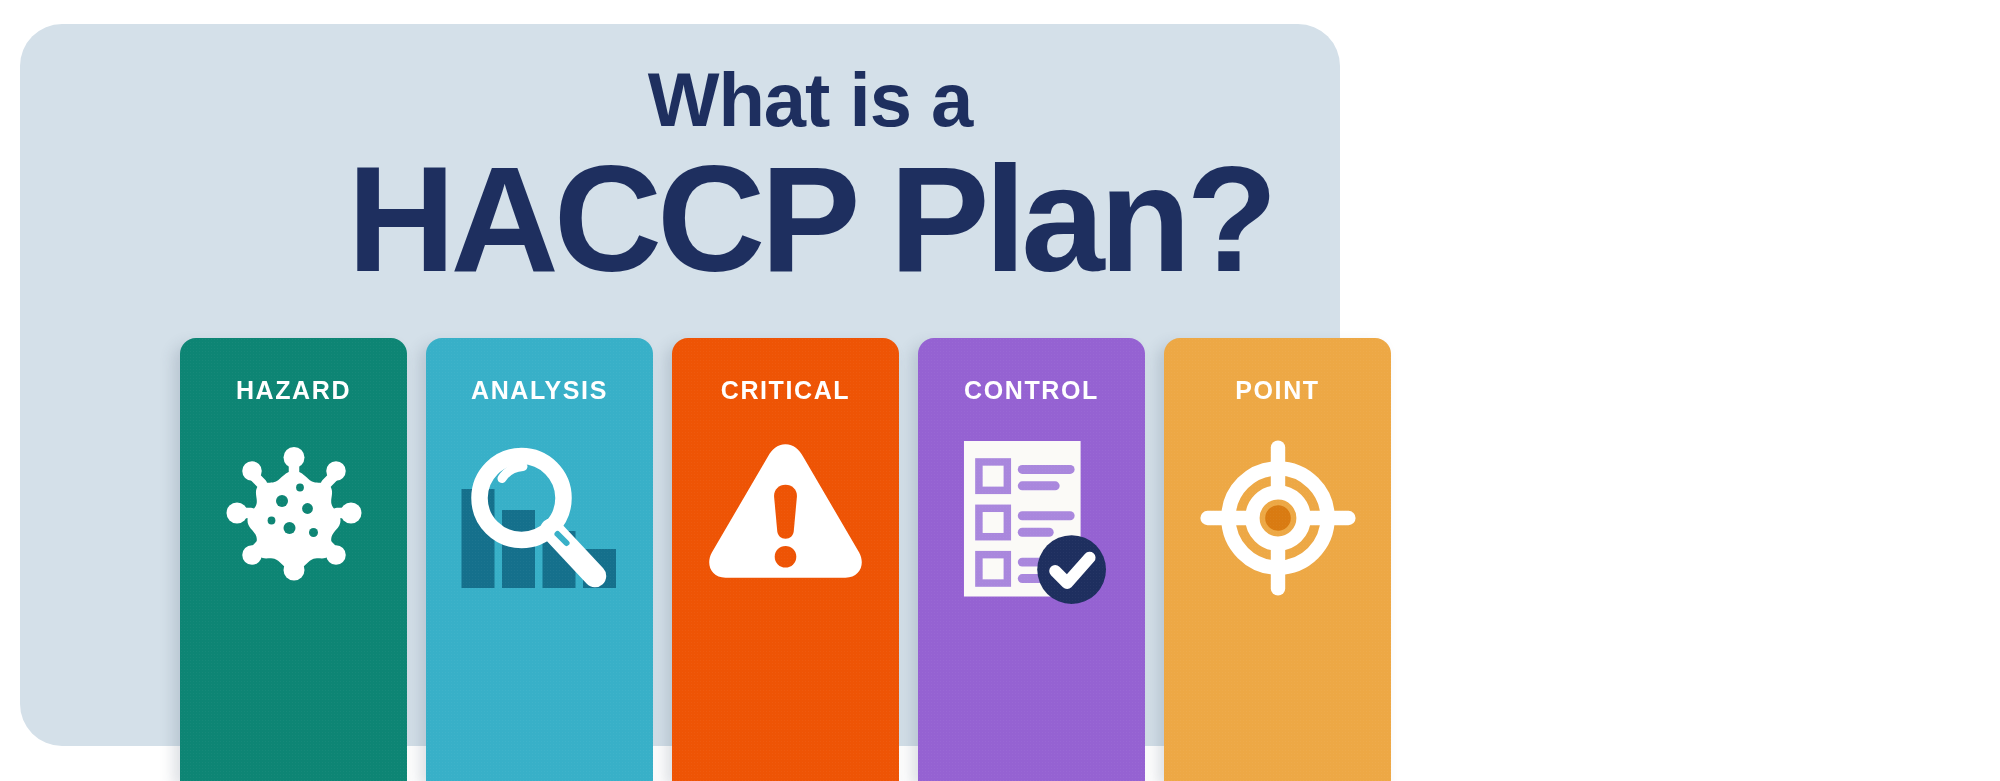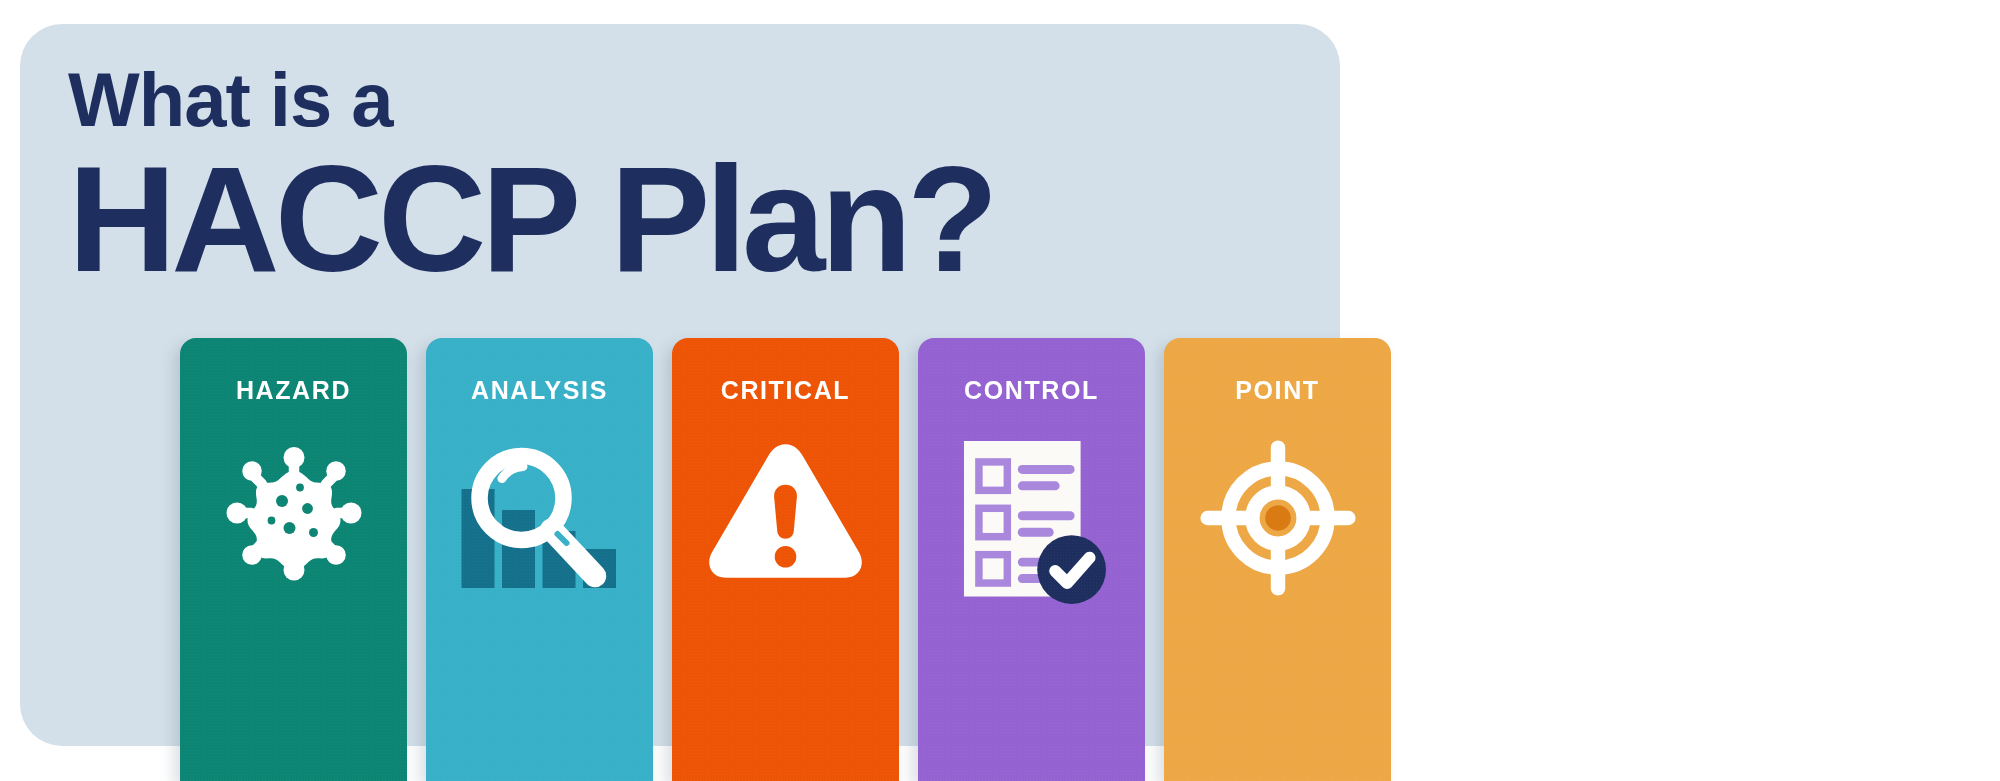--- a/index.html
+++ b/index.html
@@ -31,23 +31,23 @@
     background: #d4e0e9;
     border-radius: 42px;
   }
 
   
   .headline {
     position: absolute;
     left: 20px;
     top: 58px;
     width: 1580px;
+    text-align: center;
     color: #1e2f5f;
     user-select: none;
-    padding-left: 48px;
   }
   .headline-line1 {
     font-size: 76px;
     line-height: 84px;
     font-weight: bold;
     letter-spacing: -1px;
     color: #1e2f5f;
   }
   .headline-line2 {
     font-size: 150px;

